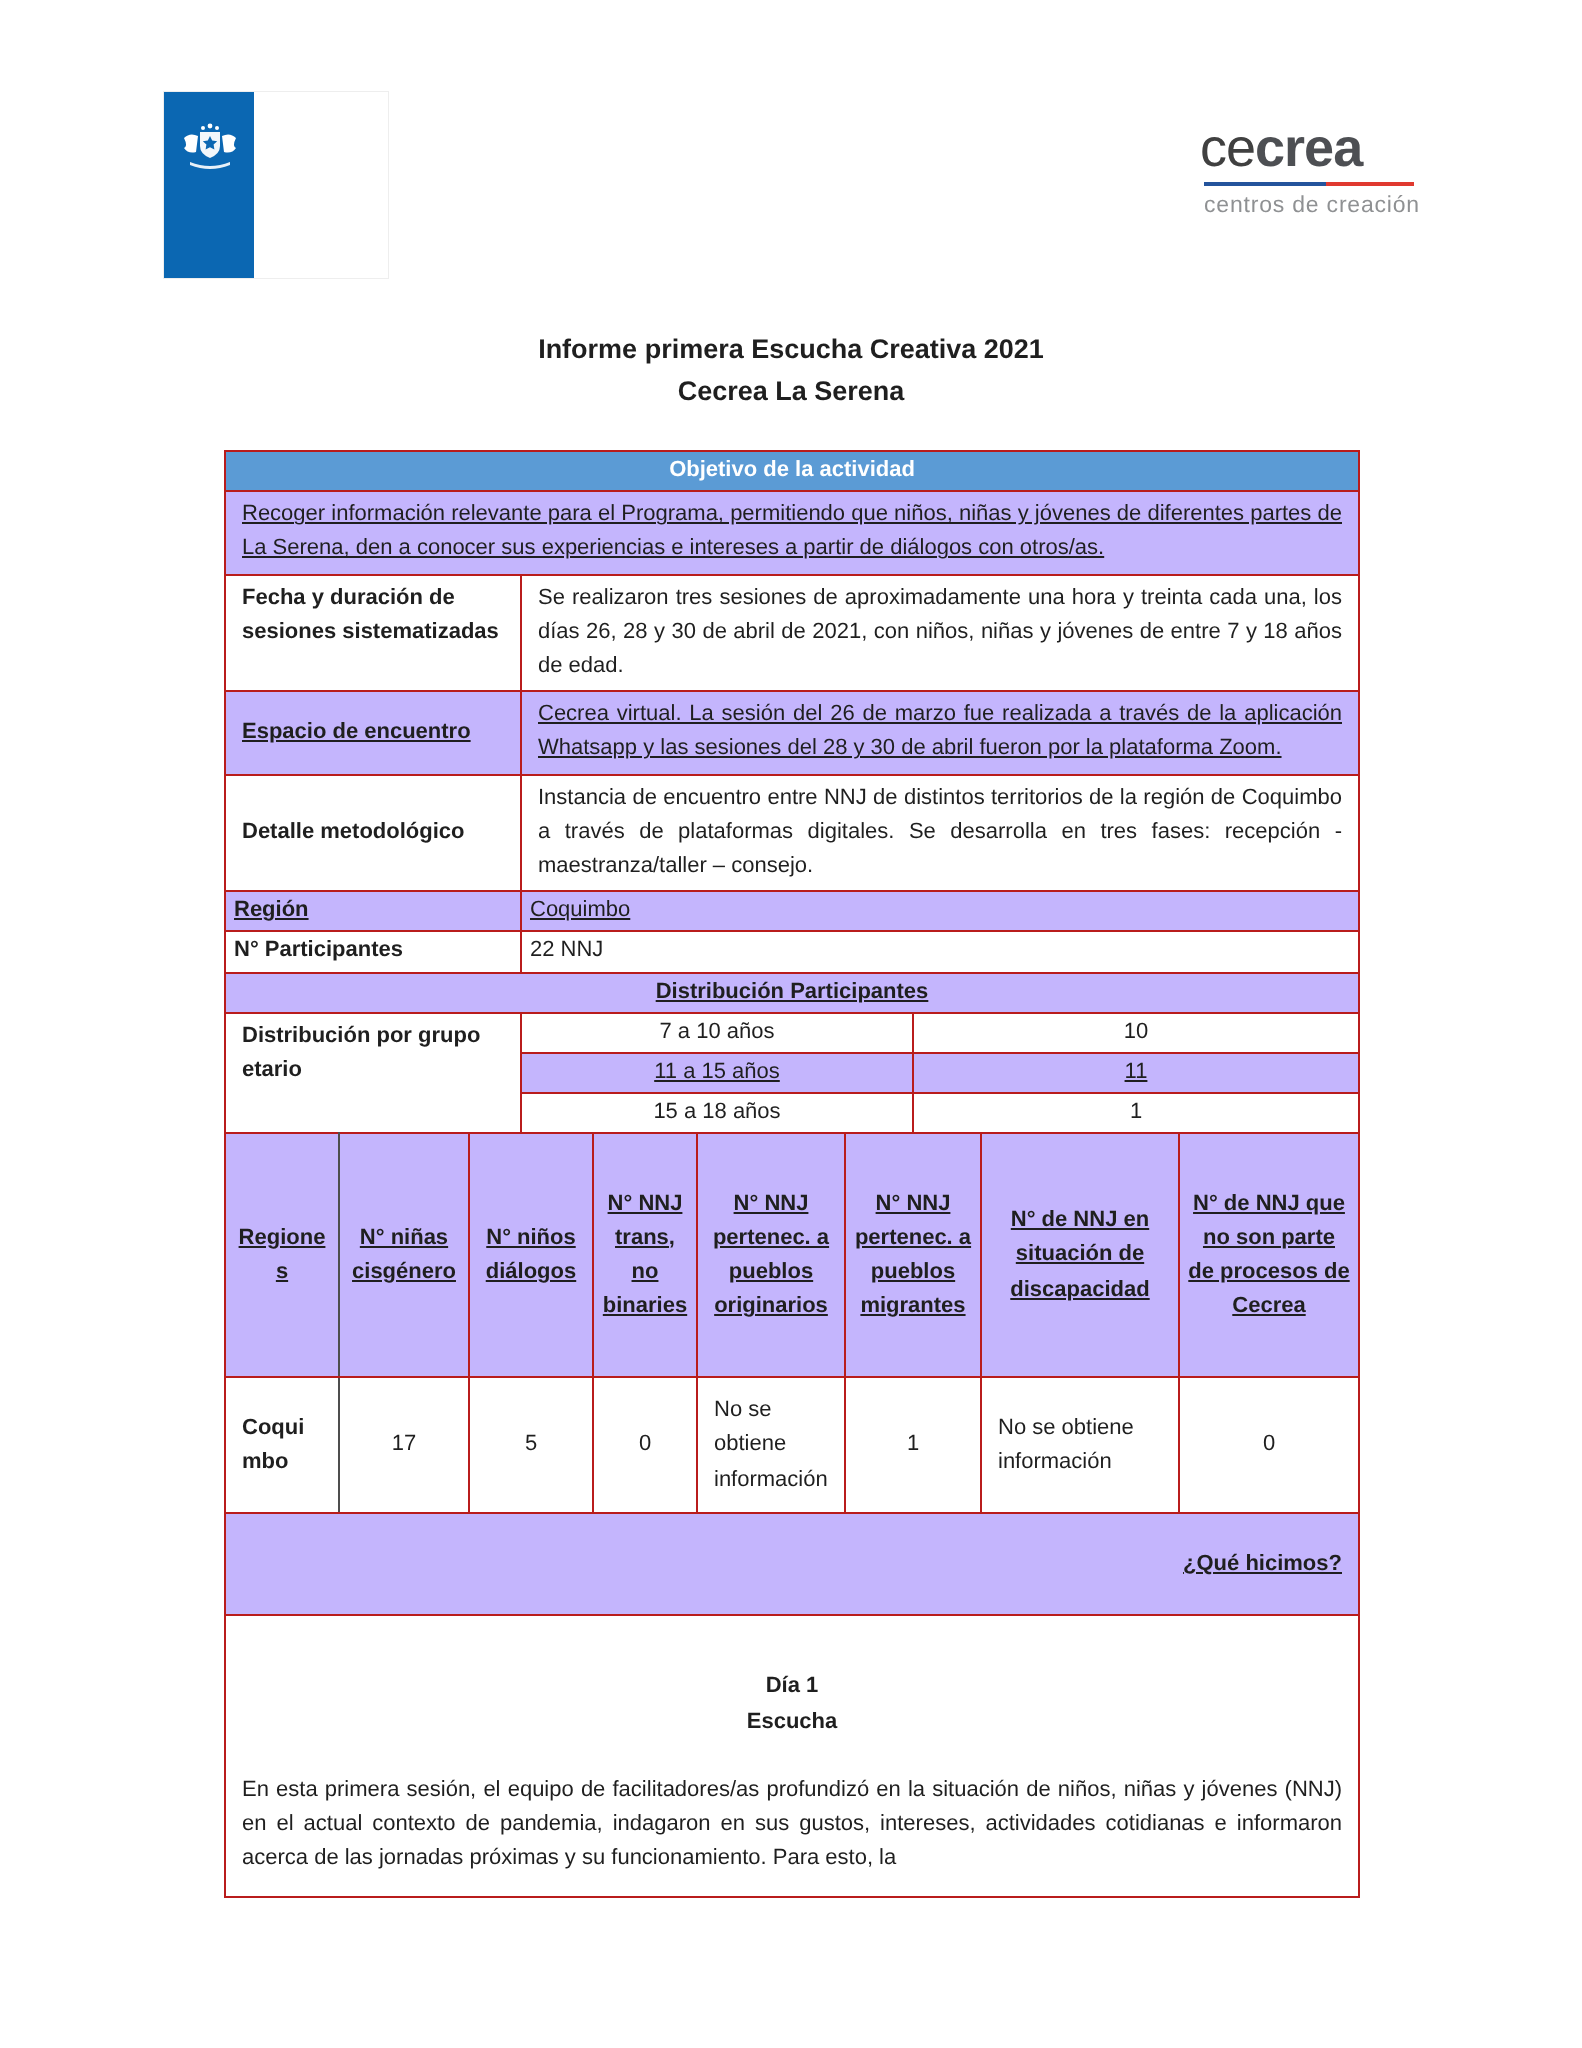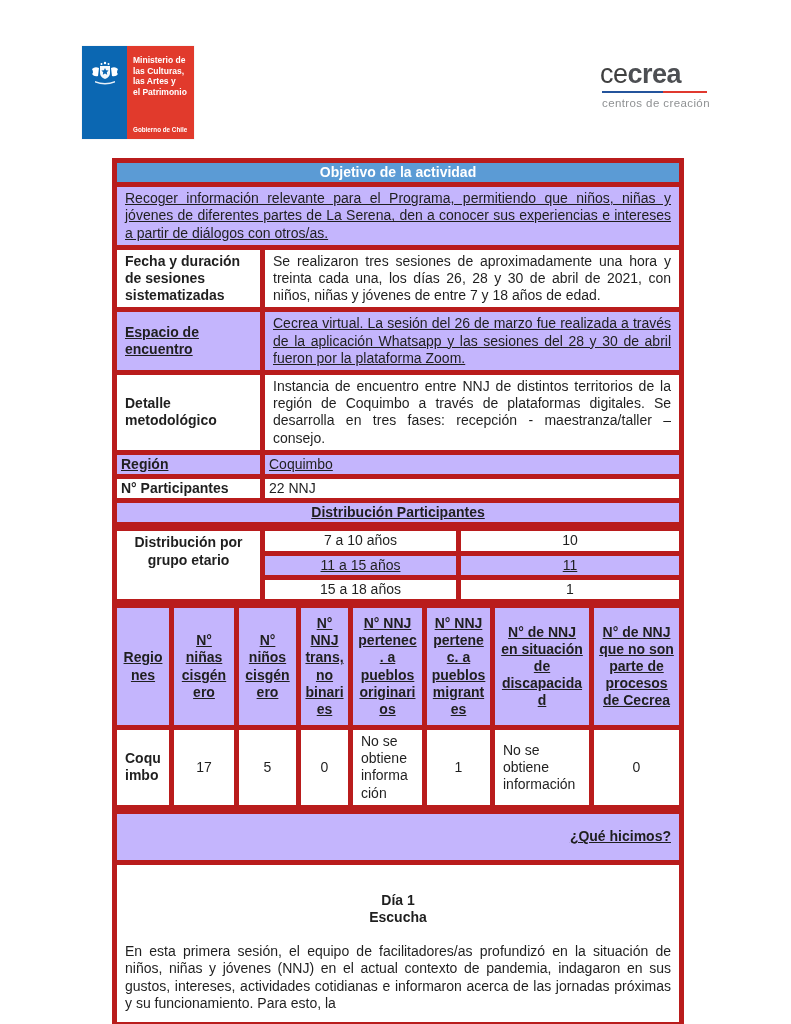--- a/index.html
+++ b/index.html
@@ -53,30 +53,30 @@
 
   
   .doc-title { margin-top: 25px; text-align: center; }
   .doc-title div { font-size: 13.5px; font-weight: bold; line-height: 21px; }
 
   
   .tbl-wrap { width: 567px; margin: 19px auto 0 auto; }
   table { border-collapse: collapse; table-layout: fixed; width: 567px; }
   table + table { margin-top: -1px; }
   td {
-    border: 5px solid #b91c1c;
-    font-size: 14px;
+    border: 1px solid #b91c1c;
+    font-size: 11px;
     line-height: 17.2px;
     padding: 3px 8px;
     vertical-align: middle;
     overflow-wrap: break-word;
     word-wrap: break-word;
   }
   tr.band td { background: #c4b5fd; text-decoration: underline; }
-  td.white-cell { background: #ffffff; text-align: center; }
+  td.white-cell { background: #ffffff; }
   .hdr-blue td {
     background: #5b9bd5;
     color: #ffffff;
     font-weight: bold;
     text-align: center;
     height: 19px;
     padding: 1px 8px;
   }
   .lbl { font-weight: bold; }
   .just { text-align: justify; }
@@ -114,41 +114,36 @@
               <circle cx="13.5" cy="4" r="1"></circle>
               <circle cx="20.5" cy="4" r="1"></circle>
             <path d="M12 6 h10 v7 q0 4 -5 6 q-5 -2 -5 -6 Z" opacity="0.95"></path>
             <path d="M17 8 l1.1 2.3 2.5 .3 -1.8 1.7 .4 2.5 -2.2 -1.2 -2.2 1.2 .4 -2.5 -1.8 -1.7 2.5 -.3 Z" fill="#0b67b2"></path>
             <path d="M4 9 q3 -3 7 -1 l-1 8 q-4 1 -6 -2 q2 -1 0 -5 Z"></path>
             <path d="M30 9 q-3 -3 -7 -1 l1 8 q4 1 6 -2 q-2 -1 0 -5 Z"></path>
             <path d="M7 21 q10 4 20 0 l0 1.5 q-10 4 -20 0 Z" opacity="0.9"></path>
           </g>
         </svg>
       </div>
-      <div class="min-red">
-        <div class="min-lines">
-          <div>Ministerio de</div>
-          <div>las Culturas,</div>
-          <div>las Artes y</div>
-          <div>el Patrimonio</div>
-        </div>
-        <div class="min-footer">Gobierno de Chile</div>
-      </div>
     </div>
 
     <div class="cecrea">
       <div class="cecrea-word"><span class="ce">ce</span><span class="crea">crea</span></div>
       <div class="cecrea-line">
           <span class="seg-blue"></span>
           <span class="seg-red"></span>
         </div>
       <div class="cecrea-tag">centros de creación</div>
     </div>
   </div>
 
+  <div class="doc-title">
+    <div>Informe primera Escucha Creativa 2021</div>
+    <div>Cecrea La Serena</div>
+  </div>
 
   <div class="tbl-wrap">
 
     <table>
       <colgroup>
           <col style="width:148px">
           <col style="width:419px">
         </colgroup>
       <tbody>
           <tr class="hdr-blue">
@@ -214,21 +209,21 @@
           <col style="width:52px">
         <col style="width:74px">
           <col style="width:68px">
           <col style="width:99px">
           <col style="width:90px">
       </colgroup>
       <tbody>
           <tr class="band demo-hdr">
         <td class="dark-sep">Regiones</td>
         <td>N° niñas cisgénero</td>
-        <td>N° niños cisgénero</td>
+        <td>N° niños diálogos</td>
         <td>N° NNJ trans, no binaries</td>
         <td>N° NNJ pertenec. a pueblos originarios</td>
         <td>N° NNJ pertenec. a pueblos migrantes</td>
         <td>N° de NNJ en situación de discapacidad</td>
         <td>N° de NNJ que no son parte de procesos de Cecrea</td>
       </tr>
       <tr class="demo-row">
         <td class="lbl dark-sep">Coquimbo</td>
         <td class="center">17</td>
         <td class="center">5</td>

